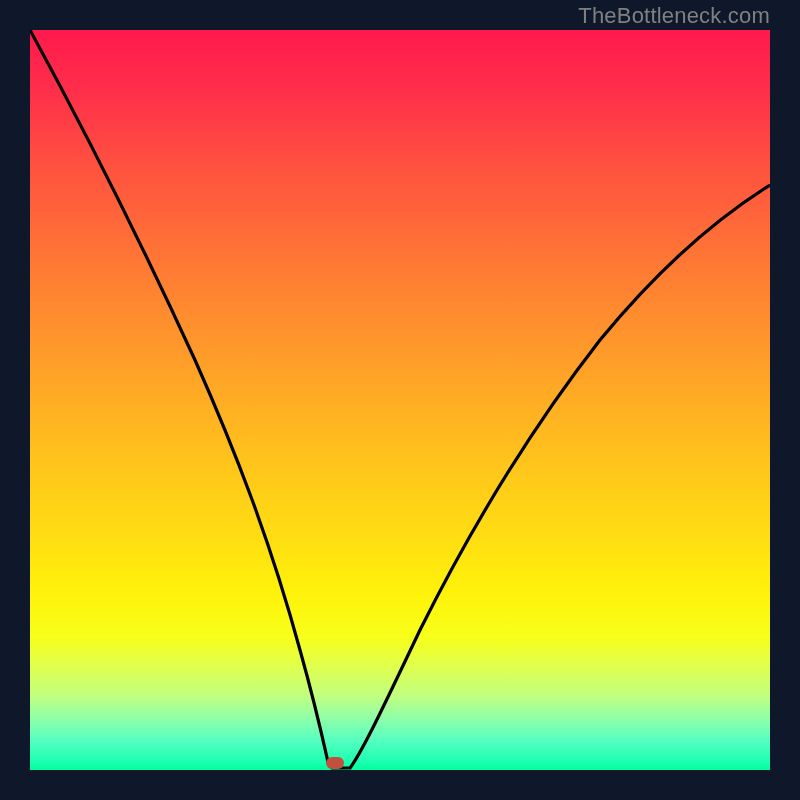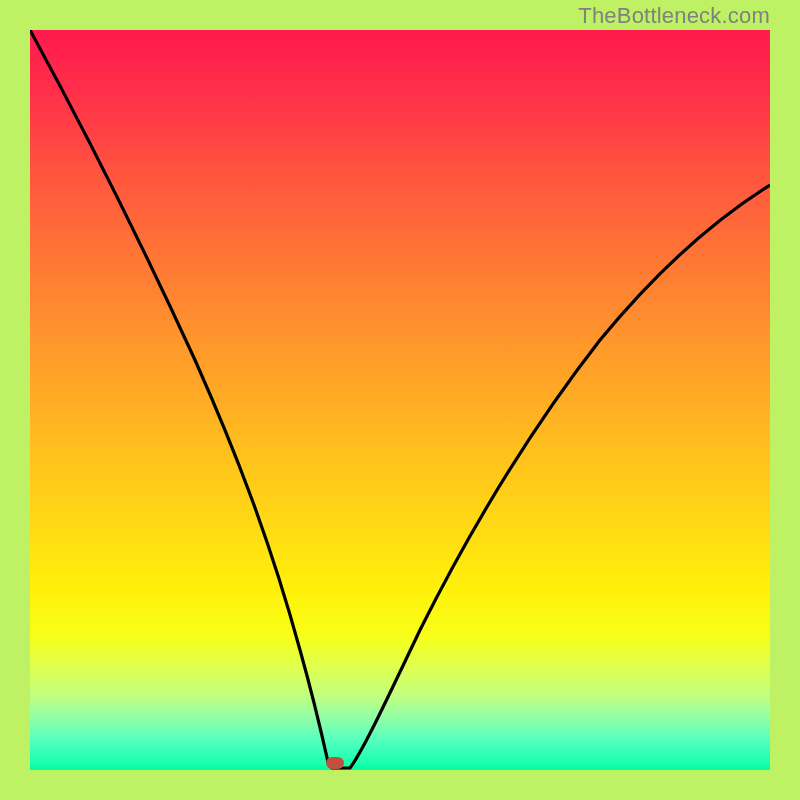--- a/index.html
+++ b/index.html
@@ -10,21 +10,21 @@
     background: #000;
     position: relative;
     font-family: Arial, Helvetica, sans-serif;
   }
   .frame {
     position: absolute;
     top: 0;
     left: 0;
     width: 800px;
     height: 800px;
-    background: #bef264;
+    background: #0f172a;
   }
   .plot-area {
     position: absolute;
     top: 30px;
     left: 30px;
     width: 740px;
     height: 740px;
     overflow: hidden;
   }
   .gradient {

